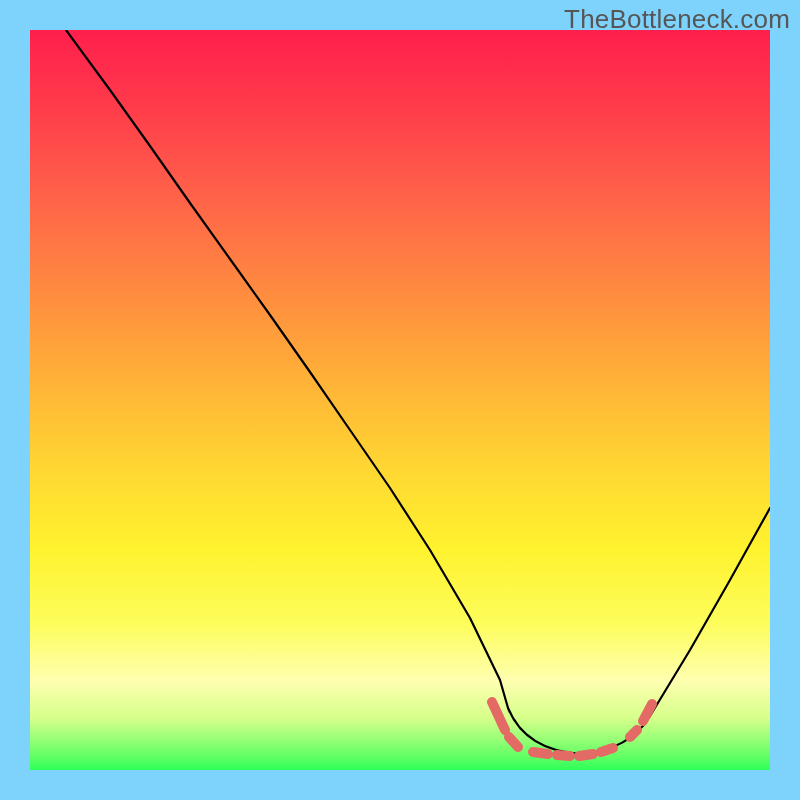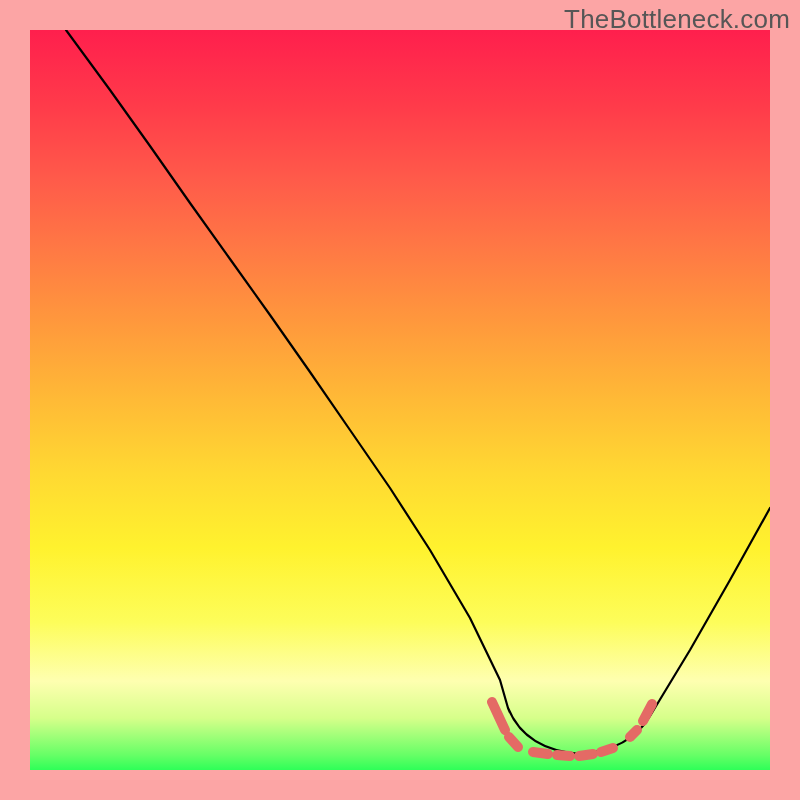--- a/index.html
+++ b/index.html
@@ -1,21 +1,21 @@
 <!DOCTYPE html>
 <html><head>
 <meta charset="utf-8">
 <style>
   * { margin: 0; padding: 0; box-sizing: border-box; }
   html, body { width: 800px; height: 800px; background: #000; overflow: hidden; }
   .frame {
     position: relative;
     width: 800px;
     height: 800px;
-    background: #fca5a5;
+    background: #7dd3fc;
   }
   .watermark {
     position: absolute;
     top: 4px;
     right: 10px;
     font-family: Arial, Helvetica, sans-serif;
     font-size: 26px;
     font-weight: 500;
     color: #565656;
     letter-spacing: 0.2px;

